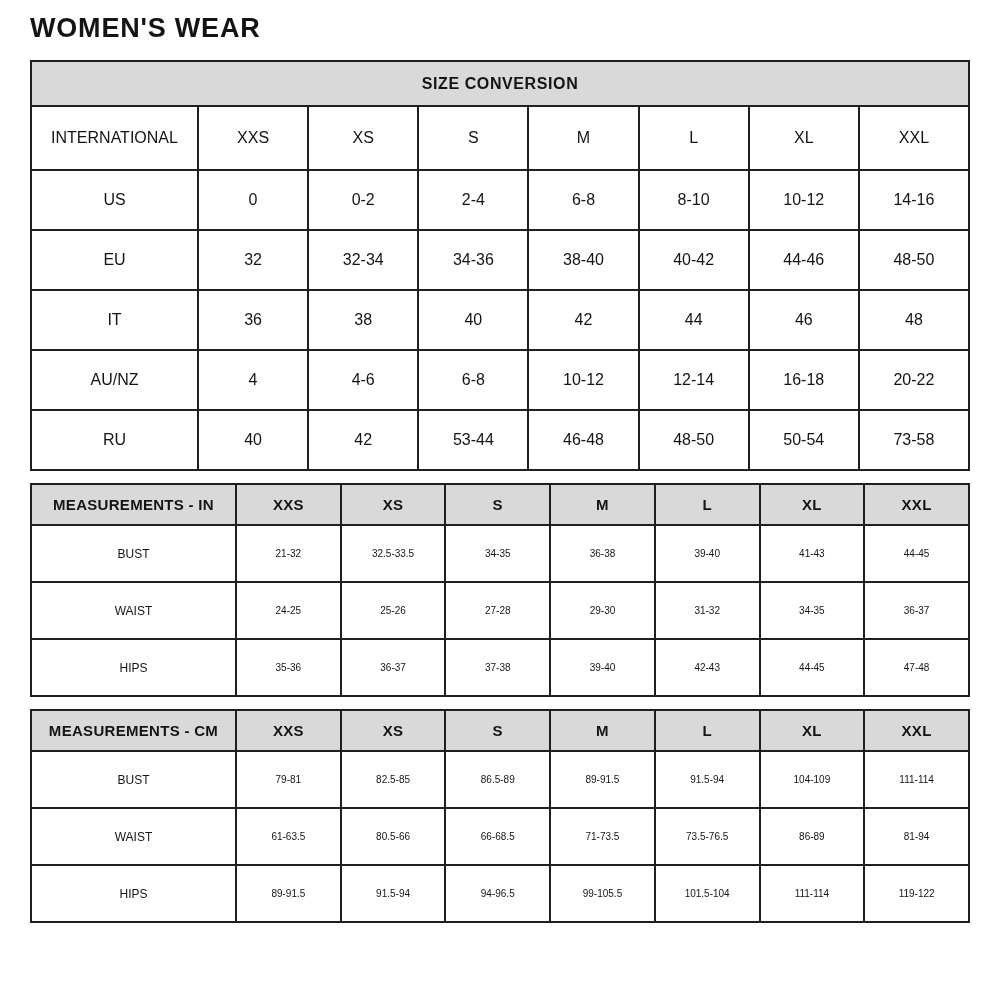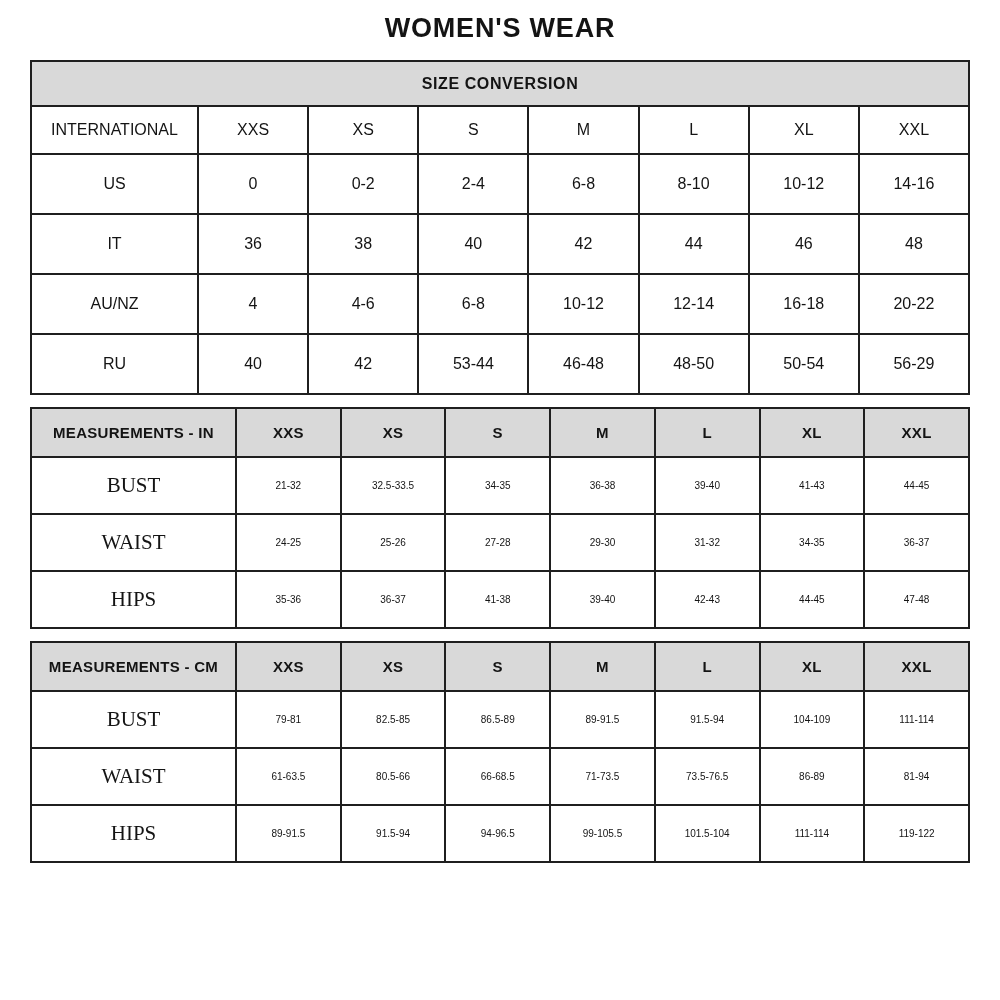--- a/index.html
+++ b/index.html
@@ -8,21 +8,20 @@
     width: 1000px;
     height: 1000px;
     font-family: "Liberation Sans", sans-serif;
     color: #141414;
     --header-bg: #d9d9d9;
     --border: #1f1f1f;
     overflow: hidden;
   }
   .page { padding: 12px 30px 20px; }
   .title {
-    text-align: center;
     font-size: 27px;
     line-height: 32px;
     font-weight: 700;
     letter-spacing: 0.8px;
     margin: 0 0 16px;
   }
   table {
     width: 100%;
     border-collapse: collapse;
     table-layout: fixed;
@@ -35,32 +34,32 @@
     overflow: hidden;
     white-space: nowrap;
   }
   .banner-row td {
     height: 45px;
     background: var(--header-bg);
     font-weight: 700;
     letter-spacing: 0.6px;
     font-size: 16px;
   }
-  .t1 .cols-row td { height: 48px; margin-top: 16px; }
+  .t1 .cols-row td { height: 64px; margin-top: 16px; }
   .t1 .data-row td { height: 60px; }
   .tm { margin-top: 12px; }
   .tm .head-row td {
-    height: 49px;
+    height: 41px;
     background: var(--header-bg);
     font-weight: 700;
     font-size: 15px;
     letter-spacing: 0.3px;
   }
   .tm .data-row td { height: 57px; font-size: 10px; }
-  .tm .data-row td.label-cell { font-size: 21px; font-family: Liberation Serif, serif; }
+  .tm .data-row td.label-cell { font-size: 12px; }
 </style>
 </head>
 <body style="--header-bg: #d9d9d9; --border: #1f1f1f; color: rgb(20, 20, 20); background: rgb(255, 255, 255);">
 
 <div class="page">
 
   <h1 class="title">WOMEN'S WEAR</h1>
 
   <table class="t1">
     <colgroup>
@@ -85,20 +84,30 @@
           <td class="label-cell">US</td>
           <td>0</td>
           <td>0-2</td>
           <td>2-4</td>
           <td>6-8</td>
           <td>8-10</td>
           <td>10-12</td>
           <td>14-16</td>
         </tr>
         <tr class="data-row">
+          <td class="label-cell">EU</td>
+          <td>32</td>
+          <td>32-34</td>
+          <td>34-36</td>
+          <td>38-40</td>
+          <td>40-42</td>
+          <td>44-46</td>
+          <td>48-50</td>
+        </tr>
+        <tr class="data-row">
           <td class="label-cell">IT</td>
           <td>36</td>
           <td>38</td>
           <td>40</td>
           <td>42</td>
           <td>44</td>
           <td>46</td>
           <td>48</td>
         </tr>
         <tr class="data-row">
@@ -112,21 +121,21 @@
           <td>20-22</td>
         </tr>
         <tr class="data-row">
           <td class="label-cell">RU</td>
           <td>40</td>
           <td>42</td>
           <td>53-44</td>
           <td>46-48</td>
           <td>48-50</td>
           <td>50-54</td>
-          <td>56-29</td>
+          <td>73-58</td>
         </tr>
       </tbody>
   </table>
 
   <table class="tm">
     <colgroup>
       <col style="width: 205px">
       <col span="7">
     </colgroup>
     <tbody>
@@ -157,21 +166,21 @@
           <td>27-28</td>
           <td>29-30</td>
           <td>31-32</td>
           <td>34-35</td>
           <td>36-37</td>
         </tr>
         <tr class="data-row">
           <td class="label-cell">HIPS</td>
           <td>35-36</td>
           <td>36-37</td>
-          <td>41-38</td>
+          <td>37-38</td>
           <td>39-40</td>
           <td>42-43</td>
           <td>44-45</td>
           <td>47-48</td>
         </tr>
       </tbody>
   </table>
 
   <table class="tm">
     <colgroup>

